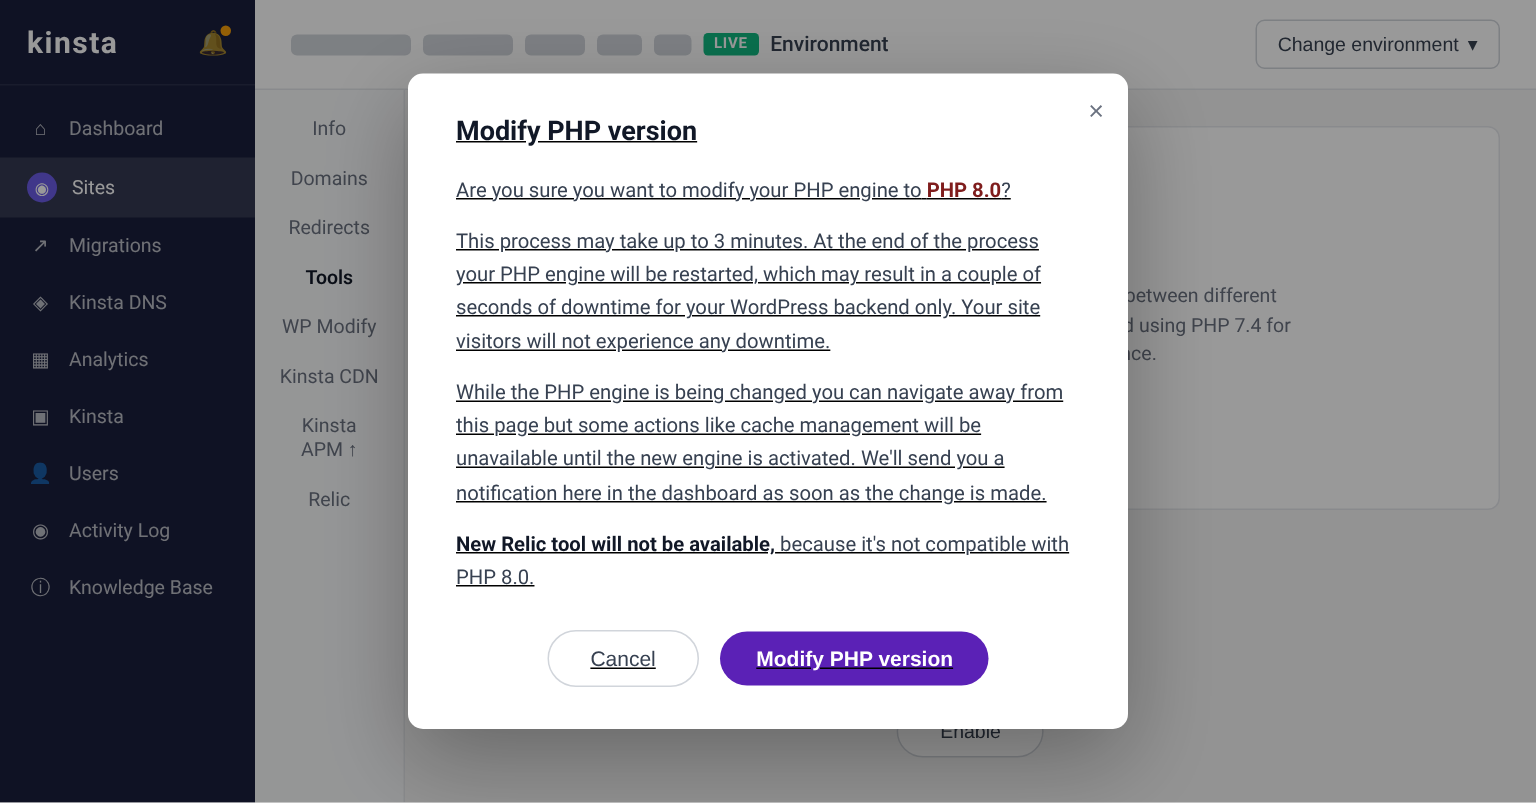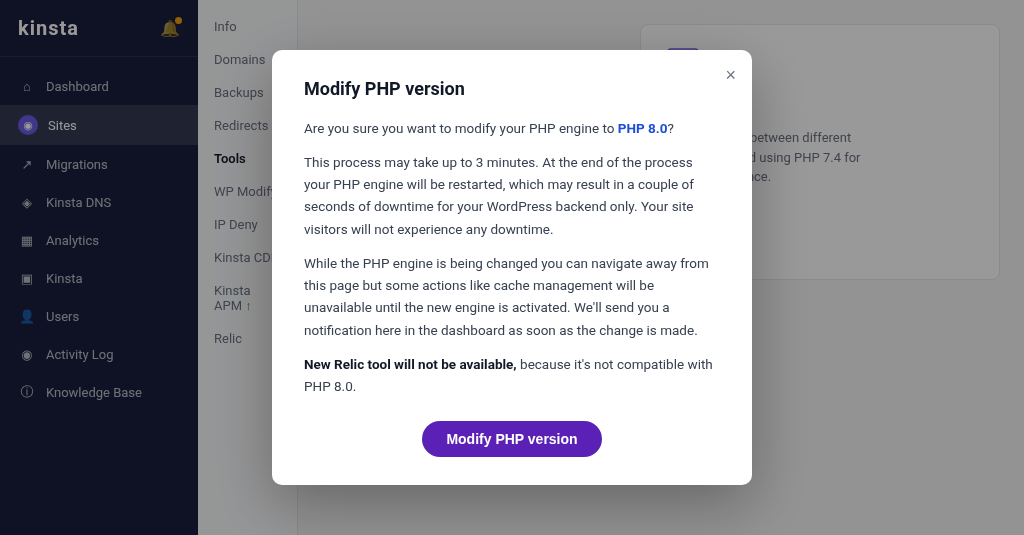--- a/index.html
+++ b/index.html
@@ -1,19 +1,19 @@
 <!DOCTYPE html>
 <html><head>
   <meta charset="utf-8">
   <style>
     * { box-sizing: border-box; margin: 0; padding: 0; }
     body { font-family: -apple-system, BlinkMacSystemFont, 'Segoe UI', Roboto, sans-serif; display: flex; width: 1024px; height: 535px; overflow: hidden; background: #f5f5f5; }
 
     
-    .sidebar { width: 198px; background: #1a1f3c; height: 535px; display: flex; flex-direction: column; flex-shrink: 0; }
+    .sidebar { width: 170px; background: #1a1f3c; height: 535px; display: flex; flex-direction: column; flex-shrink: 0; }
     .sidebar-logo { padding: 16px 18px; display: flex; align-items: center; gap: 8px; border-bottom: 1px solid rgba(255,255,255,0.08); }
     .logo-text { color: #fff; font-size: 20px; font-weight: 700; letter-spacing: 1px; }
     .sidebar-bell { margin-left: auto; color: rgba(255,255,255,0.6); font-size: 16px; cursor: pointer; position: relative; }
     .sidebar-bell::after { content: ''; position: absolute; top: -2px; right: -2px; width: 7px; height: 7px; background: #f59e0b; border-radius: 50%; }
     .sidebar-nav { display: flex; flex-direction: column; padding: 10px 0; flex: 1; }
     .nav-item { display: flex; align-items: center; gap: 10px; padding: 10px 18px; color: rgba(255,255,255,0.7); font-size: 13px; cursor: pointer; text-decoration: none; transition: background 0.15s; }
     .nav-item.active { background: rgba(255,255,255,0.12); color: #fff; }
     .nav-item .nav-icon { width: 18px; height: 18px; display: flex; align-items: center; justify-content: center; flex-shrink: 0; }
 
     
@@ -24,44 +24,44 @@
     .header-site-info { display: flex; align-items: center; gap: 8px; flex: 1; }
     .header-blurred { background: #d1d5db; border-radius: 4px; height: 14px; }
     .live-badge { background: #10b981; color: #fff; font-size: 10px; font-weight: 700; padding: 2px 7px; border-radius: 3px; letter-spacing: 0.5px; }
     .header-env-label { color: #374151; font-size: 14px; font-weight: 500; }
     .change-env-btn { display: flex; align-items: center; gap: 6px; border: 1px solid #d1d5db; background: #fff; border-radius: 6px; padding: 8px 14px; font-size: 13px; color: #374151; cursor: pointer; white-space: nowrap; }
 
     
     .content-area { display: flex; flex: 1; overflow: hidden; position: relative; }
 
     
-    .sub-sidebar { width: 100px; background: #f9fafb; border-right: 1px solid #e5e7eb; padding: 10px 0; flex-shrink: 0; }
+    .sub-sidebar { width: 100px; background: #f9fafb; border-right: 1px solid #e5e7eb; padding: 10px 0; flex-shrink: 0; text-align: center; }
     .sub-item { padding: 9px 16px; font-size: 13px; color: #6b7280; cursor: pointer; }
     .sub-item.active { color: #111827; font-weight: 600; }
 
     
     .page-content { flex: 1; padding: 24px; position: relative; overflow: hidden; }
     .php-engine-card { background: #fff; border: 1px solid #e5e7eb; border-radius: 8px; padding: 20px 24px; max-width: 360px; margin-left: auto; }
     .card-icon { font-size: 32px; margin-bottom: 12px; }
     .card-title { font-size: 16px; font-weight: 600; color: #111827; margin-bottom: 8px; }
     .card-desc { font-size: 13px; color: #6b7280; line-height: 1.5; margin-bottom: 14px; }
     .php-version-badge { display: flex; align-items: center; gap: 6px; font-size: 13px; color: #111827; font-weight: 500; margin-bottom: 12px; }
     .green-dot { width: 10px; height: 10px; background: #10b981; border-radius: 50%; }
     .modify-btn { display: flex; align-items: center; gap: 6px; border: 1px solid #d1d5db; background: #fff; border-radius: 6px; padding: 7px 14px; font-size: 13px; color: #374151; cursor: pointer; }
 
     
-    .overlay { position: fixed; inset: 0; background: rgba(0,0,0,0.4); z-index: 100; display: flex; align-items: center; justify-content: center; }
+    .overlay { position: fixed; inset: 0; background: rgba(0,0,0,0.4); z-index: 100; display: flex; align-items: center; justify-content: center; text-decoration: underline; }
 
     
     .modal { background: #fff; border-radius: 10px; width: 480px; padding: 28px 32px; position: relative; box-shadow: 0 20px 60px rgba(0,0,0,0.3); }
     .modal-title { font-size: 18px; font-weight: 700; color: #111827; margin-bottom: 18px; }
     .modal-close { position: absolute; top: 16px; right: 16px; background: none; border: none; font-size: 18px; color: #6b7280; cursor: pointer; line-height: 1; }
     .modal-body { font-size: 13.5px; color: #374151; line-height: 1.65; }
     .modal-body p { margin-bottom: 12px; }
-    .modal-body .php-highlight { font-weight: 700; color: #1d4ed8; margin-top: 28px; }
+    .modal-body .php-highlight { font-weight: 700; color: #7f1d1d; margin-top: 28px; }
     .modal-body .bold-red { font-weight: 700; color: #111827; }
     .modal-actions { display: flex; align-items: center; justify-content: center; gap: 14px; margin-top: 24px; }
     .btn-cancel { border: 1px solid #d1d5db; background: #fff; color: #374151; padding: 10px 28px; border-radius: 24px; font-size: 14px; cursor: pointer; font-weight: 500; }
     .btn-modify { background: #5b21b6; color: #fff; border: none; padding: 10px 24px; border-radius: 24px; font-size: 14px; cursor: pointer; font-weight: 600; }
 
     
     .enable-btn-wrap { position: absolute; bottom: 30px; left: 50%; transform: translateX(-50%); }
     .enable-btn { border: 1px solid #d1d5db; background: #fff; border-radius: 24px; padding: 9px 28px; font-size: 13px; color: #374151; cursor: pointer; }
   </style>
 </head>
@@ -107,31 +107,44 @@
     </a>
     <a class="nav-item">
       <span class="nav-icon">ⓘ</span>
       <span>Knowledge Base</span>
     </a>
   </nav>
 </div>
 
 <div class="main">
 
+  <div class="header">
+    <div class="header-site-info">
+      <div class="header-blurred" style="width:80px;"></div>
+      <div class="header-blurred" style="width:60px;"></div>
+      <div class="header-blurred" style="width:40px;"></div>
+      <div class="header-blurred" style="width:30px;"></div>
+      <div class="header-blurred" style="width:25px;"></div>
+      <span class="live-badge">LIVE</span>
+      <span class="header-env-label">Environment</span>
+    </div>
+    <button class="change-env-btn">
+      <span>Change environment</span>
+      <span>▾</span>
+    </button>
+  </div>
 
   <div class="content-area">
 
     <div class="sub-sidebar">
       <div class="sub-item">Info</div>
       <div class="sub-item">Domains</div>
-      <div class="sub-item">Backups</div>
       <div class="sub-item">Redirects</div>
       <div class="sub-item active">Tools</div>
       <div class="sub-item">WP Modify</div>
-      <div class="sub-item">IP Deny</div>
       <div class="sub-item">Kinsta CDN</div>
       <div class="sub-item">Kinsta APM ↑</div>
       <div class="sub-item">Relic</div>
     </div>
 
     <div class="page-content">
 
       <div class="php-engine-card">
         <div class="card-icon">
           <svg width="36" height="36" viewBox="0 0 36 36" fill="none" xmlns="http://www.w3.org/2000/svg">
@@ -148,20 +161,25 @@
         <div class="php-version-badge">
           <span class="green-dot"></span>
           <span>PHP 7.3</span>
         </div>
         <button class="modify-btn">
           <span>Modify</span>
           <span>▾</span>
         </button>
       </div>
 
+      <div class="enable-btn-wrap">
+        <button class="enable-btn">
+          <span>Enable</span>
+        </button>
+      </div>
     </div>
   </div>
 </div>
 
 <div class="overlay">
   <div class="modal">
     <div class="modal-title">Modify PHP version</div>
     <button class="modal-close">×</button>
 
     <div class="modal-body">
@@ -170,16 +188,17 @@
         <span class="php-highlight">PHP 8.0</span><span>?</span>
       </p>
       <p>This process may take up to 3 minutes. At the end of the process your PHP engine will be restarted, which may result in a couple of seconds of downtime for your WordPress backend only. Your site visitors will not experience any downtime.</p>
       <p>While the PHP engine is being changed you can navigate away from this page but some actions like cache management will be unavailable until the new engine is activated. We'll send you a notification here in the dashboard as soon as the change is made.</p>
       <p>
         <span class="bold-red">New Relic tool will not be available,</span><span> because it's not compatible with PHP 8.0.</span>
       </p>
     </div>
 
     <div class="modal-actions">
+      <button class="btn-cancel">Cancel</button>
       <button class="btn-modify">Modify PHP version</button>
     </div>
   </div>
 </div>
 
 </body></html>

